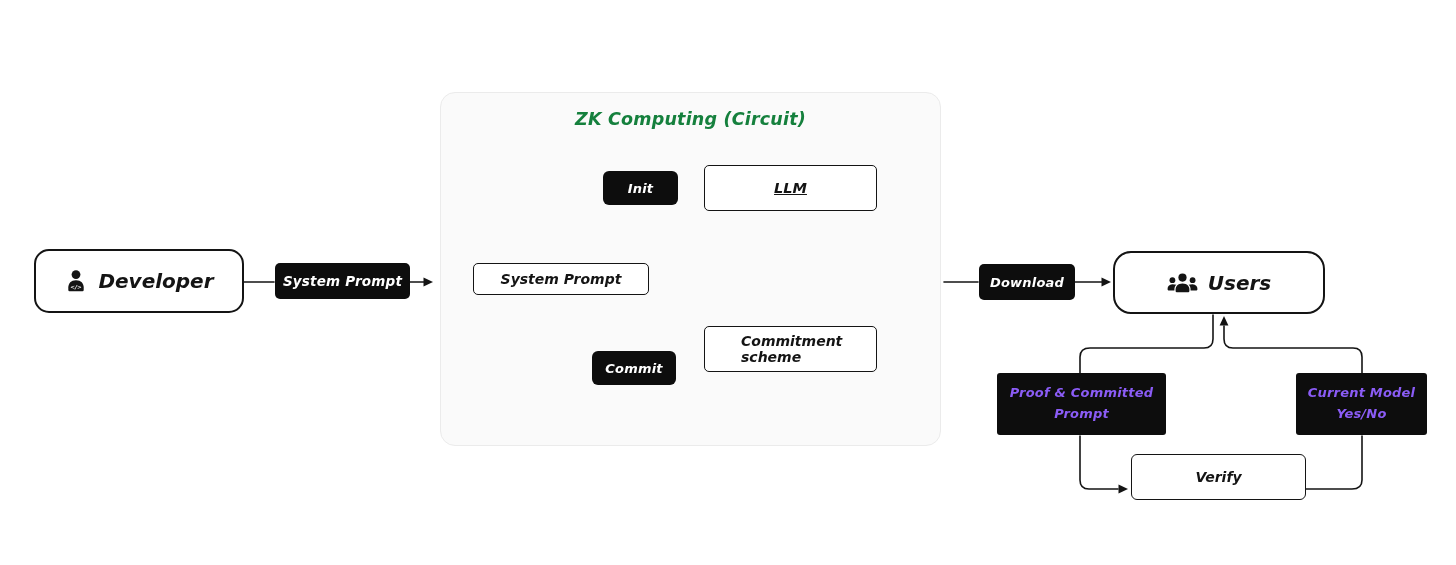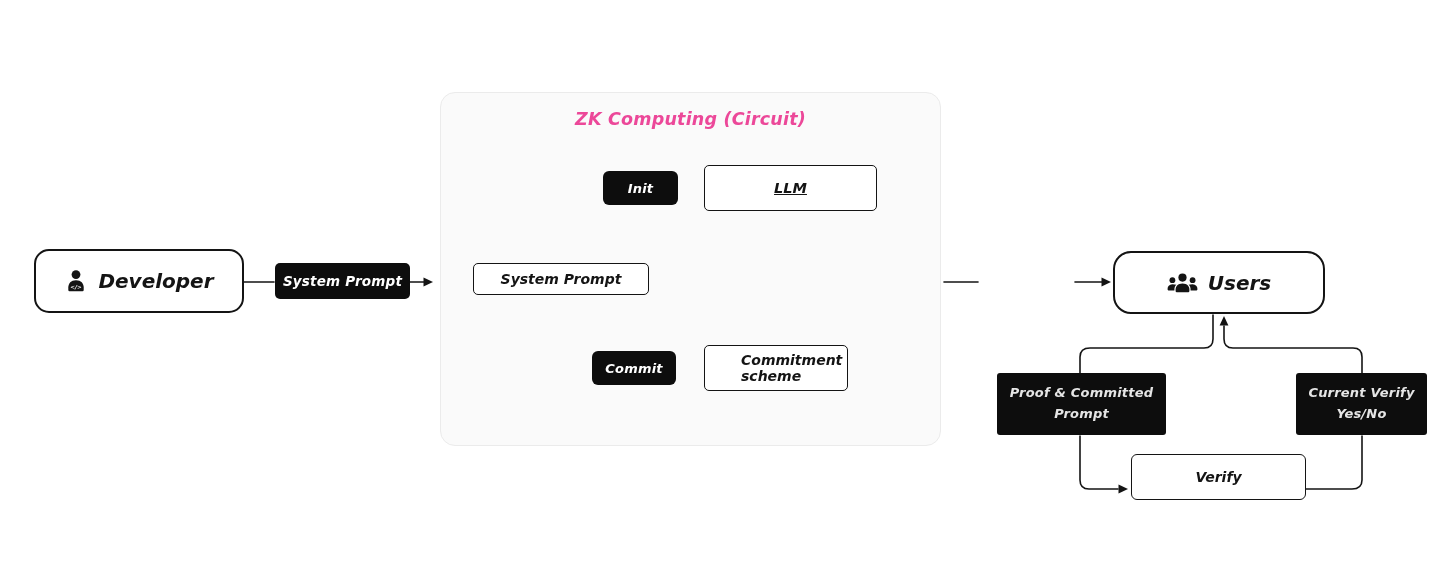--- a/index.html
+++ b/index.html
@@ -30,29 +30,29 @@
     font-weight:700;font-style:italic;font-size:13px;letter-spacing:.2px;
   }
   
   .thinbox{
     background:#ffffff;border:1.6px solid #141414;border-radius:5px;
     display:flex;align-items:center;justify-content:center;
     font-weight:700;font-style:italic;color:#141414;font-size:14px;
   }
   
   .blackbox{
-    background:#0d0d0d;color:#e5e5e5;border-radius:3px;
+    background:#0d0d0d;color:#8b5cf6;border-radius:3px;
     display:flex;flex-direction:column;align-items:center;justify-content:center;
     font-weight:700;font-style:italic;font-size:13px;line-height:1.6;letter-spacing:.2px;
   }
   .panel{
     background:#fafafa;border:1px solid #ebebeb;border-radius:15px;
   }
   .panel-title{
-    font-size:17.5px;color:#ec4899;
+    font-size:17.5px;color:#15803d;
   }
   svg.connectors{position:absolute;left:0;top:0;}
 </style>
 </head>
 <body>
 
 <div class="canvas">
 
   <svg class="connectors" width="1456" height="565" viewBox="0 0 1456 565">
     <g stroke="#141414" stroke-width="1.6" fill="none" stroke-linecap="round">
@@ -96,22 +96,23 @@
   <div class="abs badge" style="left:275px;top:263px;width:135px;height:36px;font-size:13.5px;">System Prompt</div>
 
   <div class="abs thinbox" style="left:473px;top:263px;width:176px;height:32px;">System Prompt</div>
 
   <div class="abs badge" style="left:603px;top:171px;width:75px;height:34px;border-radius:6px;">Init</div>
 
   <div class="abs thinbox" style="left:704px;top:165px;width:173px;height:46px;font-size:14.5px;text-decoration:underline;">LLM</div>
 
   <div class="abs badge" style="left:592px;top:351px;width:84px;height:34px;border-radius:6px;">Commit</div>
 
-  <div class="abs thinbox" style="left:704px;top:345px;width:144px;height:46px;padding-left:36px;">Commitment scheme</div>
+  <div class="abs thinbox" style="left:704px;top:326px;width:173px;height:46px;padding-left:36px;">Commitment scheme</div>
 
+  <div class="abs badge" style="left:979px;top:264px;width:96px;height:36px;">Download</div>
 
   <div class="abs node-big" style="left:1113px;top:251px;width:212px;height:63px;border-radius:18px;">
     <span style="display:flex;">
       <svg width="31" height="22" viewBox="0 0 31 22">
         <circle cx="5.4" cy="8.2" r="2.9" fill="#141414"></circle>
         <path d="M5.4 12.2 C2.2 12.2 0.6 14.4 0.6 16.8 L0.6 17.6 Q0.6 18.4 1.4 18.4 L7.4 18.4 C7.2 15.6 8.2 13.6 9.4 12.8 C8.4 12.4 7 12.2 5.4 12.2 Z" fill="#141414"></path>
         <circle cx="25.6" cy="8.2" r="2.9" fill="#141414"></circle>
         <path d="M25.6 12.2 C28.8 12.2 30.4 14.4 30.4 16.8 L30.4 17.6 Q30.4 18.4 29.6 18.4 L23.6 18.4 C23.8 15.6 22.8 13.6 21.6 12.8 C22.6 12.4 24 12.2 25.6 12.2 Z" fill="#141414"></path>
         <circle cx="15.5" cy="5.6" r="4.1" fill="#141414"></circle>
         <path d="M15.5 11.4 C10.8 11.4 8.6 14.3 8.6 17.6 L8.6 19 Q8.6 20.2 9.8 20.2 L21.2 20.2 Q22.4 20.2 22.4 19 L22.4 17.6 C22.4 14.3 20.2 11.4 15.5 11.4 Z" fill="#141414"></path>
@@ -119,19 +120,19 @@
     </span>
     <span>Users</span>
   </div>
 
   <div class="abs blackbox" style="left:997px;top:373px;width:169px;height:62px;">
     <span>Proof &amp; Committed</span>
     <span>Prompt</span>
   </div>
 
   <div class="abs blackbox" style="left:1296px;top:373px;width:131px;height:62px;">
-    <span>Current Verify</span>
+    <span>Current Model</span>
     <span>Yes/No</span>
   </div>
 
   <div class="abs thinbox" style="left:1131px;top:454px;width:175px;height:46px;border-radius:6px;">Verify</div>
 
 </div>
 
 </body></html>

